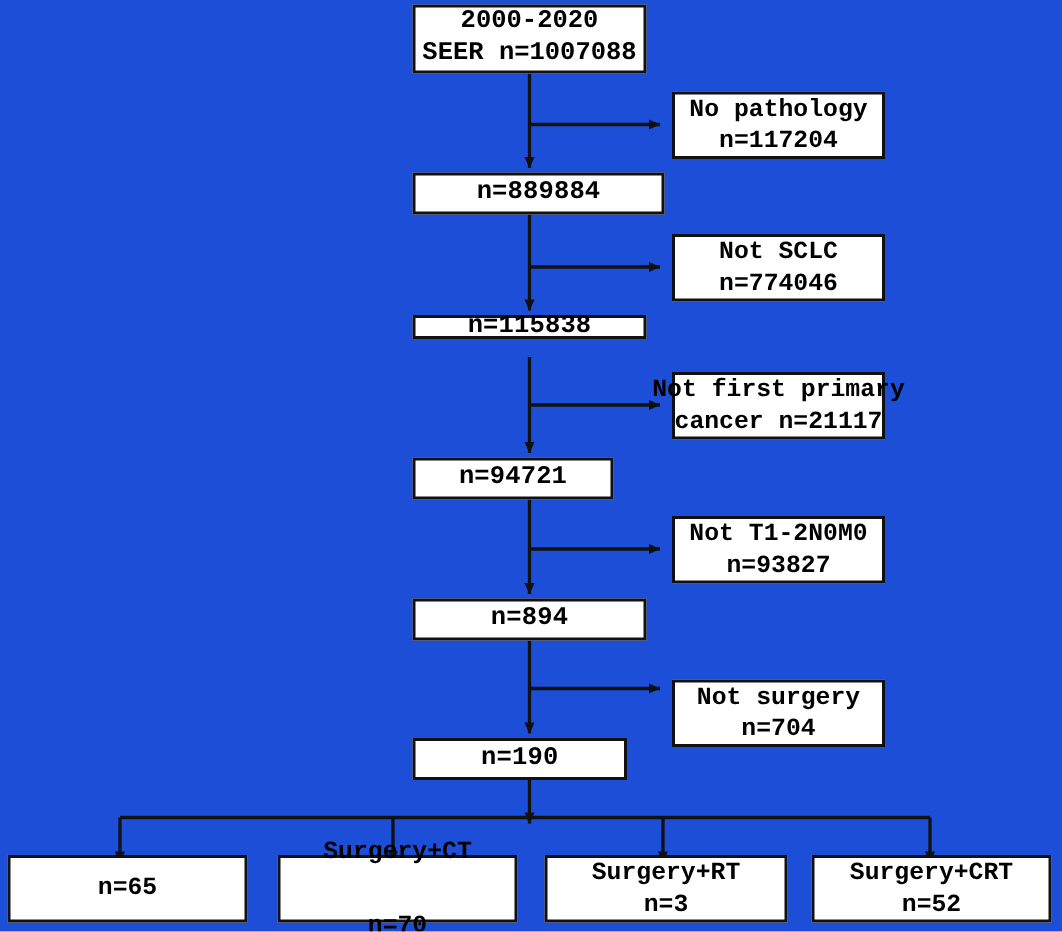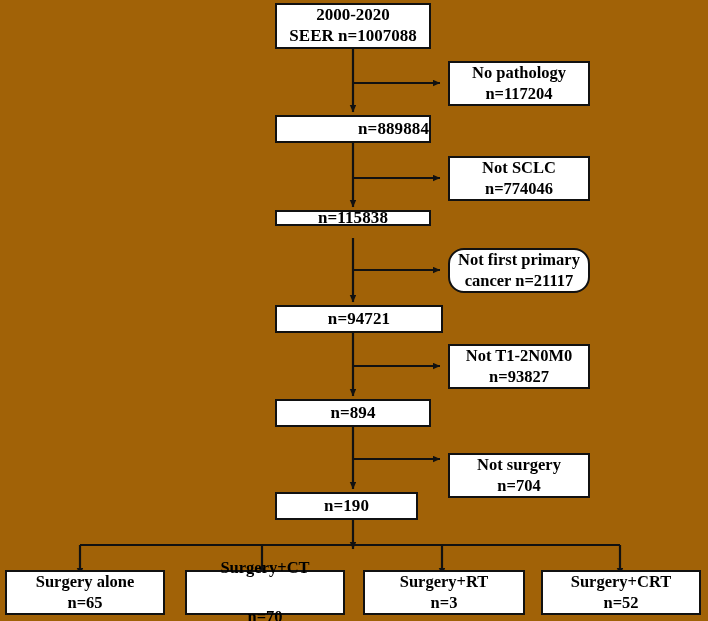--- a/index.html
+++ b/index.html
@@ -4,22 +4,22 @@
 <style>
   html, body {
     margin: 0;
     padding: 0;
     background: #ffffff;
   }
   #flow-root {
     position: relative;
     width: 708px;
     height: 621px;
-    background: #a16207;
-    font-family: Liberation Serif, serif;
+    background: #1d4ed8;
+    font-family: Liberation Mono, monospace;
     overflow: hidden;
   }
   .box {
     position: absolute;
     box-sizing: border-box;
     border: 2px solid #111111;
     background: #ffffff;
     display: flex;
     flex-direction: column;
     align-items: center;
@@ -107,57 +107,56 @@
   <div class="box box-excl" style="left:448px; top:61px; width:142px; height:45px;">
     <span class="line">No pathology</span>
     <span class="line">n=117204</span>
   </div>
 
   <div class="box box-excl" style="left:448px; top:156px; width:142px; height:45px;">
     <span class="line">Not SCLC</span>
     <span class="line">n=774046</span>
   </div>
 
-  <div class="box box-excl" style="left:448px; top:248px; width:142px; height:45px;border-radius:16px;">
+  <div class="box box-excl" style="left:448px; top:248px; width:142px; height:45px;">
     <span class="line">Not first primary</span>
     <span class="line">cancer n=21117</span>
   </div>
 
   <div class="box box-excl" style="left:448px; top:344px; width:142px; height:45px;">
     <span class="line">Not T1-2N0M0</span>
     <span class="line">n=93827</span>
   </div>
 
   <div class="box box-excl" style="left:448px; top:437px; width:142px; height:45px;margin-top:16px;">
     <span class="line">Not surgery</span>
     <span class="line">n=704</span>
   </div>
 
-  <div class="box box-main" style="left:275px; top:115px; width:156px; height:28px;align-items:flex-end;">
+  <div class="box box-main" style="left:275px; top:115px; width:168px; height:28px;">
     <span class="line">n=889884</span>
   </div>
 
   <div class="box box-main" style="left:275px; top:210px; width:156px; height:16px;">
     <span class="line">n=115838</span>
   </div>
 
-  <div class="box box-main" style="left:275px; top:305px; width:168px; height:28px;">
+  <div class="box box-main" style="left:275px; top:305px; width:134px; height:28px;">
     <span class="line">n=94721</span>
   </div>
 
   <div class="box box-main" style="left:275px; top:399px; width:156px; height:28px;text-align:right;">
     <span class="line">n=894</span>
   </div>
 
   <div class="box box-main" style="left:275px; top:492px; width:143px; height:28px;">
     <span class="line">n=190</span>
   </div>
 
   <div class="box box-term" style="left:5px; top:570px; width:160px; height:45px;">
-    <span class="line">Surgery alone</span>
     <span class="line">n=65</span>
   </div>
 
   <div class="box box-term" style="left:185px; top:570px; width:160px; height:45px;gap:28px;">
     <span class="line">Surgery+CT</span>
     <span class="line">n=70</span>
   </div>
 
   <div class="box box-term" style="left:363px; top:570px; width:162px; height:45px;">
     <span class="line">Surgery+RT</span>

